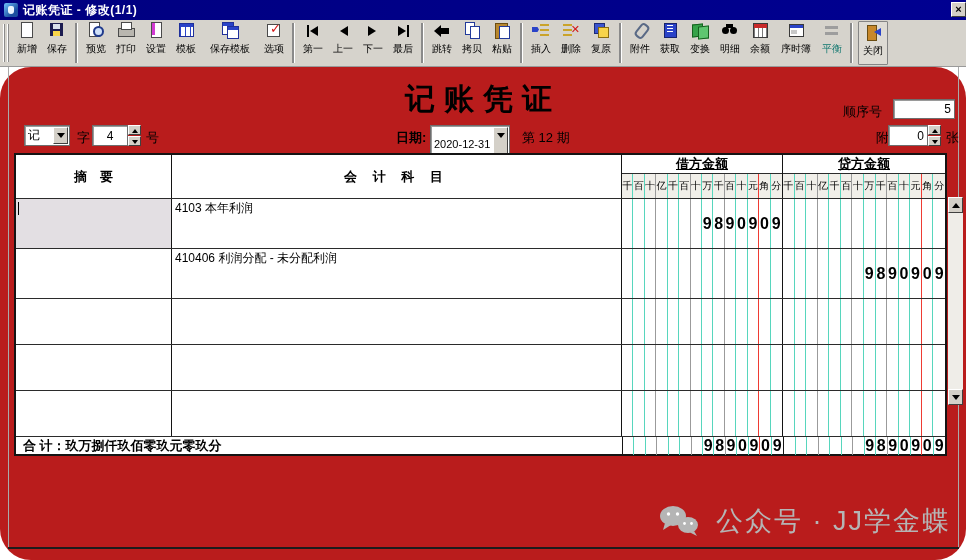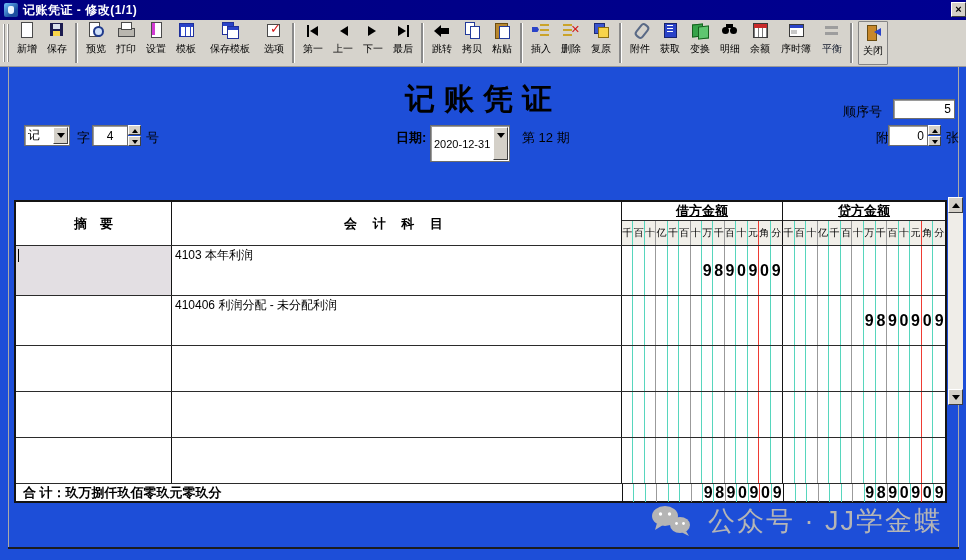--- a/index.html
+++ b/index.html
@@ -23,21 +23,21 @@
            border-bottom:1px solid #9a9a9a;display:flex;align-items:stretch;}
   .grip{width:7px;margin:4px 2px 4px 3px;
         background:repeating-linear-gradient(90deg,#fff 0 1px,#8a8a8a 1px 2px,transparent 2px 4px);}
   .tsep{width:2px;margin:3px 3px;background:#8a8a8a;border-right:1px solid #fff;}
   .tbtn{width:30px;border:none;background:transparent;padding:2px 0 1px;margin:0;
         display:flex;flex-direction:column;align-items:center;justify-content:flex-start;
         font-family:inherit;cursor:default;}
   .tbtn.w58{width:58px;} .tbtn.w42{width:42px;}
   .tbtn.outlined{border:1px solid #858585;background:#dedbd4;border-radius:1px;margin:1px 2px;}
   .tlabel{font-size:10px;color:#000;margin-top:4px;white-space:nowrap;}
-  .tbtn.disabled .tlabel{color:#0f172a;text-align:right;}
+  .tbtn.disabled .tlabel{color:#0f766e;text-align:right;}
 
   
   .ic{width:18px;height:16px;position:relative;flex:none;}
   .i-doc::before{content:"";position:absolute;left:3px;top:0;width:10px;height:14px;background:#fff;border:1px solid #4a4a4a;}
   .i-save::before{content:"";position:absolute;left:2px;top:1px;width:13px;height:13px;background:#1c1c50;}
   .i-save::after{content:"";position:absolute;left:5px;top:2px;width:7px;height:5px;background:#d9dfeb;box-shadow:0 7px 0 #f7d44a;}
   .i-preview::before{content:"";position:absolute;left:2px;top:0;width:9px;height:13px;background:#fff;border:1px solid #4a4a4a;}
   .i-preview::after{content:"";position:absolute;right:1px;bottom:1px;width:7px;height:7px;border:2px solid #203a8c;border-radius:50%;background:#cfe0f8;}
   .i-print::before{content:"";position:absolute;left:1px;top:6px;width:15px;height:7px;background:#b9b6af;border:1px solid #4a4a4a;}
   .i-print::after{content:"";position:absolute;left:4px;top:0;width:9px;height:6px;background:#fff;border:1px solid #4a4a4a;}
@@ -80,21 +80,21 @@
   .i-bal::before{content:"";position:absolute;left:2px;top:1px;width:13px;height:13px;background:
       linear-gradient(#c82a2a 0 4px,transparent 4px),
       repeating-linear-gradient(90deg,#7a7a7a 0 1px,#fff 1px 4px);border:1px solid #3a3a3a;}
   .i-journal::before{content:"";position:absolute;left:2px;top:2px;width:13px;height:11px;background:#fff;border:1px solid #3a3a3a;box-shadow:inset 0 3px 0 #2a43c8;}
   .i-journal::after{content:"";position:absolute;left:4px;top:8px;width:6px;height:4px;background:#c8c8c8;}
   .i-eq::before{content:"";position:absolute;left:2px;top:4px;width:13px;height:3px;background:#9d9d9d;box-shadow:0 6px 0 #9d9d9d;}
   .i-close::before{content:"";position:absolute;left:3px;top:1px;width:8px;height:14px;background:#c8882a;border:1px solid #6b4d12;}
   .i-close::after{content:"";position:absolute;left:10px;top:4px;border-top:4px solid transparent;border-bottom:4px solid transparent;border-right:7px solid #2a43c8;}
 
   
-  .page{position:absolute;left:0;top:67px;width:966px;height:493px;background:#1d4ed8;}
+  .page{position:absolute;left:0;top:67px;width:966px;height:493px;background:#b91c1c;border-radius:31px;}
   .edge-l{position:absolute;left:8px;top:0;width:1px;height:482px;background:#a9a9a9;}
   .edge-r{position:absolute;left:958px;top:0;width:1px;height:482px;background:#a9a9a9;}
   .edge-b{position:absolute;left:8px;top:480px;width:951px;height:2px;background:#1c1c1c;}
 
   .vtitle{position:absolute;left:0;top:12px;width:966px;text-align:center;
           font-size:30px;font-weight:bold;letter-spacing:9px;color:#000;
           font-family:"Liberation Serif","DejaVu Serif",serif;}
 
   .lbl{position:absolute;font-size:13px;color:#000;white-space:nowrap;}
   .inputbox{position:absolute;background:#fff;border:1px solid #6e6e6e;
@@ -108,21 +108,21 @@
         border-right:4px solid transparent;border-top:5px solid #000;}
   .spin{position:absolute;width:13px;height:21px;box-sizing:border-box;}
   .sup,.sdn{position:absolute;left:0;width:13px;height:10px;background:#d4d0c8;
         border:1px solid;border-color:#fff #404040 #404040 #fff;box-sizing:border-box;}
   .sup{top:0;} .sdn{top:11px;}
   .sup::after{content:"";position:absolute;left:3px;top:3px;border-left:3px solid transparent;border-right:3px solid transparent;border-bottom:4px solid #000;}
   .sdn::after{content:"";position:absolute;left:3px;top:3px;border-left:3px solid transparent;border-right:3px solid transparent;border-top:4px solid #000;}
 
   
   .vt{position:absolute;left:14px;top:86px;width:933px;height:303px;border:2px solid #141414;
-      box-sizing:border-box;display:flex;flex-direction:column;background:#fff;margin-top:47px;}
+      box-sizing:border-box;display:flex;flex-direction:column;background:#fff;}
   .vrow{display:flex;flex:none;border-bottom:1px solid #2b2b2b;box-sizing:border-box;}
   .vrow:last-child{border-bottom:none;}
   .c-sum{flex:0 0 156px;border-right:1px solid #141414;box-sizing:border-box;position:relative;}
   .c-acc{flex:0 0 450px;border-right:1px solid #141414;box-sizing:border-box;}
   .c-deb{flex:0 0 161px;border-right:1px solid #141414;box-sizing:border-box;}
   .c-cre{flex:1 1 auto;box-sizing:border-box;}
   .c-tot{flex:0 0 607px;border-right:1px solid #141414;box-sizing:border-box;
          display:flex;align-items:center;padding-left:7px;font-size:13px;font-weight:bold;}
   .vhead{height:44px;}
   .hcell{display:flex;align-items:center;justify-content:center;font-size:13px;font-weight:600;}
@@ -142,21 +142,21 @@
 
   
   .vscroll{position:absolute;left:948px;top:130px;width:15px;height:208px;background:#efede8;}
   .sbtn{position:absolute;left:0;width:15px;height:16px;background:#d4d0c8;
         border:1px solid;border-color:#fff #404040 #404040 #fff;box-sizing:border-box;}
   .sbtn.up{top:0;} .sbtn.down{bottom:0;}
   .sbtn.up::after{content:"";position:absolute;left:3px;top:5px;border-left:4px solid transparent;border-right:4px solid transparent;border-bottom:5px solid #000;}
   .sbtn.down::after{content:"";position:absolute;left:3px;top:5px;border-left:4px solid transparent;border-right:4px solid transparent;border-top:5px solid #000;}
 
   
-  .wm{position:absolute;right:23px;top:436px;display:flex;align-items:center;gap:16px;}
+  .wm{position:absolute;right:15px;top:436px;display:flex;align-items:center;gap:16px;}
   .wm-text{font-size:27px;color:#b5b5b5;letter-spacing:2px;}
 </style>
 </head>
 <body>
 
 <div class="win">
 
   <div class="titlebar">
     <span class="appicon"></span>
     <span class="titletext">记账凭证 - 修改(1/1)</span>

